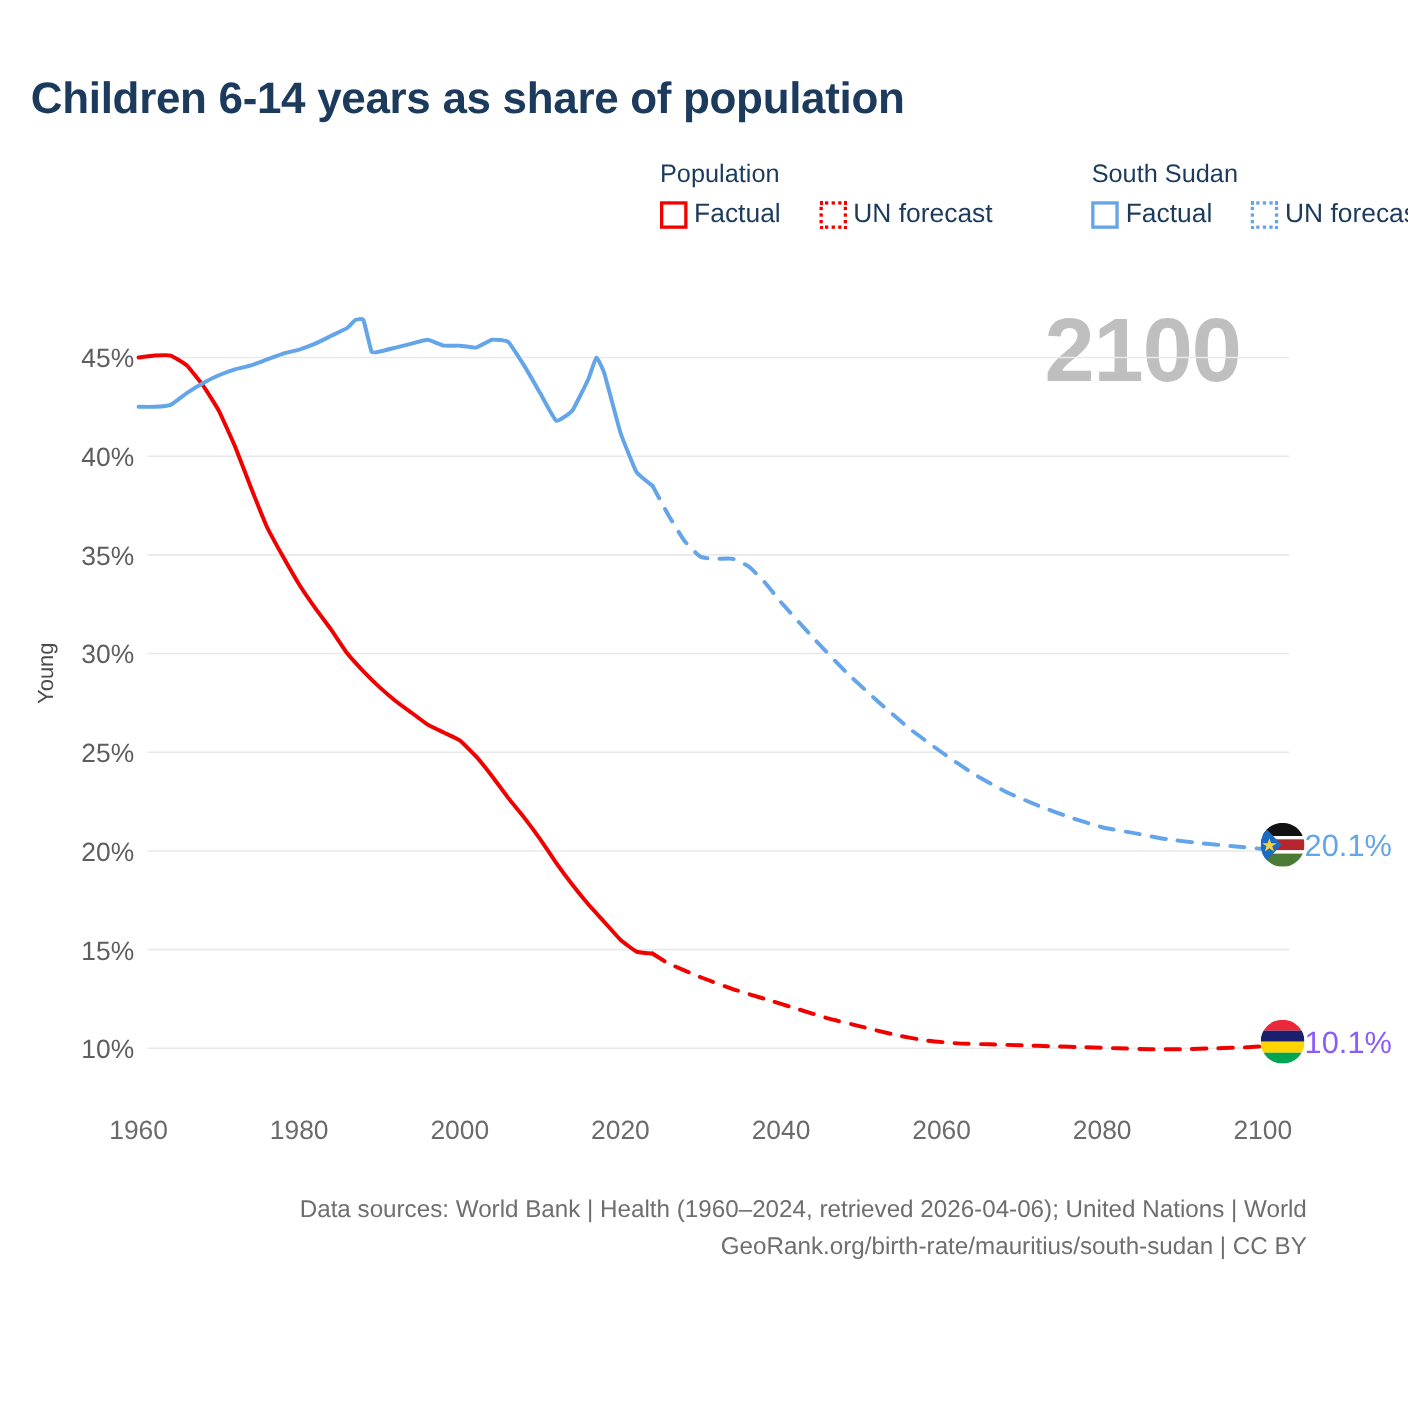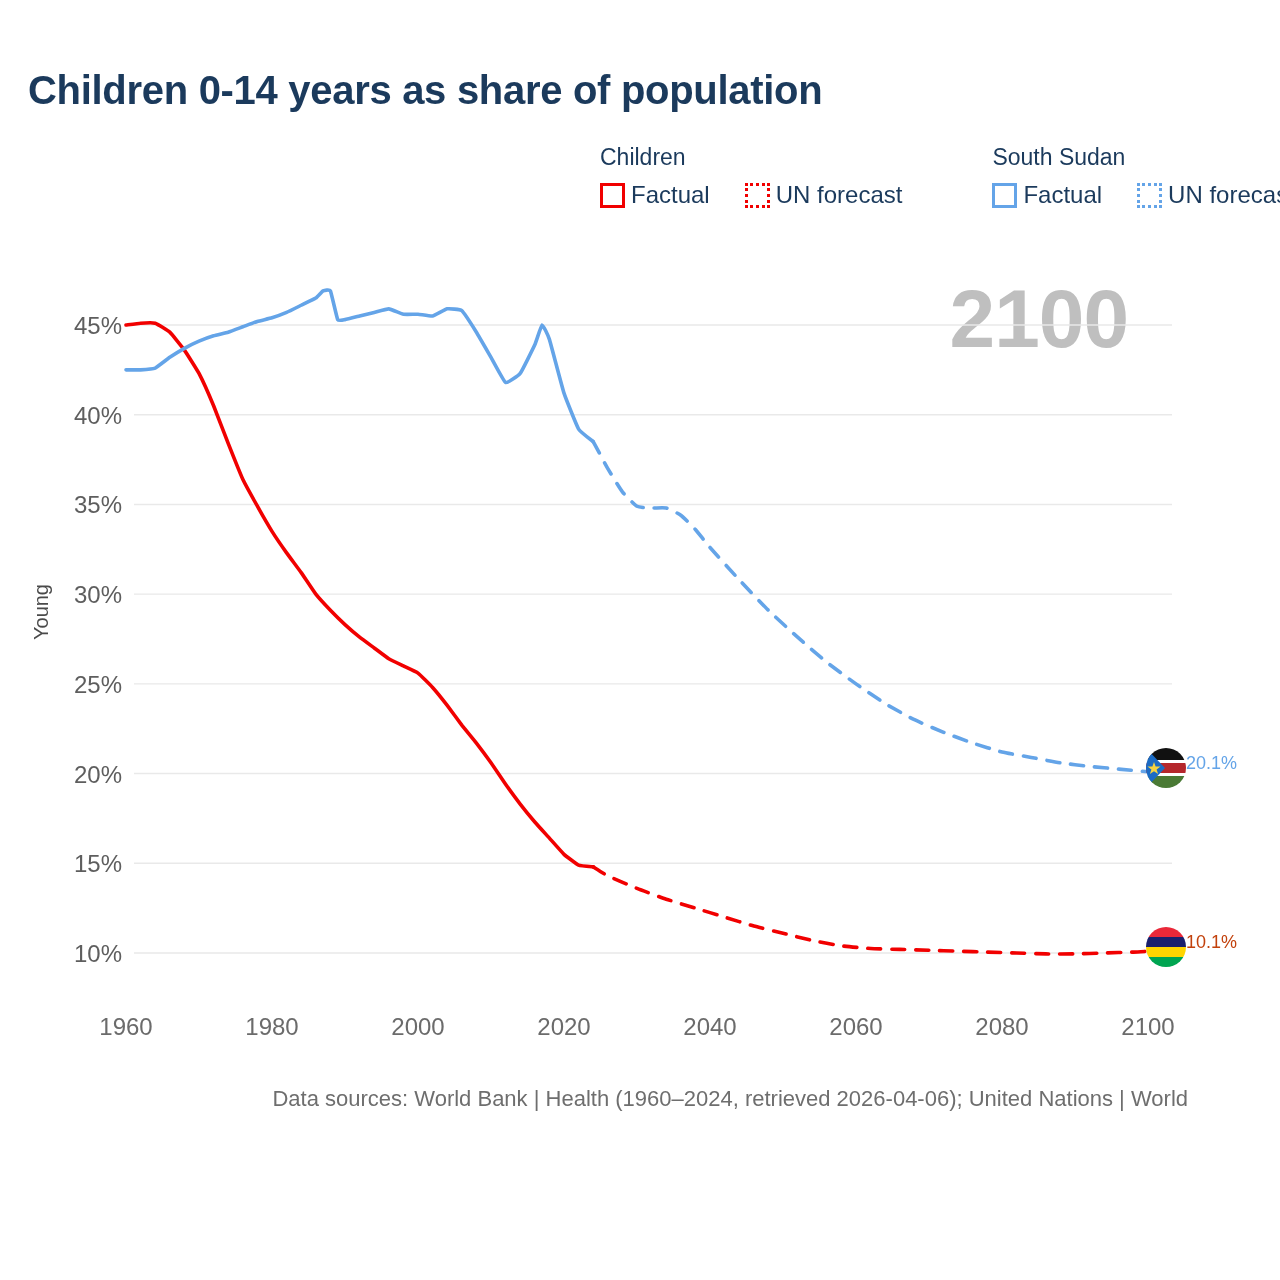--- a/index.html
+++ b/index.html
@@ -88,25 +88,25 @@
     font-family:"Liberation Sans", sans-serif;
   }
   .ylabel{
     font-size:20px;
     fill:#4a4a4a;
     font-family:"Liberation Sans", sans-serif;
   }
 
   .endlabel{
     position:absolute;
-    font-size:18px;
+    font-size:28px;
     white-space:nowrap;
   }
   .endlabel.ss{color:#64a4e8; left:1186px; top:753px;}
-  .endlabel.mu{color:#c2410c; left:1186px; top:932px;text-align:right;}
+  .endlabel.mu{color:#8b5cf6; left:1186px; top:932px;text-align:right;}
 
   .flag{
     position:absolute;
     width:40px;height:40px;
     border-radius:50%;
     overflow:hidden;
   }
   .flag.ss{left:1146px; top:748px;}
   .flag.mu{left:1146px; top:927px;}
 
@@ -119,25 +119,25 @@
     color:#6e6e6e;
     line-height:1.55;
   }
   .footer .ln{display:block;text-align:right;}
 </style>
 </head>
 <body>
 
 <div id="chart-root">
 
-  <div class="title">Children 0-14 years as share of population</div>
+  <div class="title">Children 6-14 years as share of population</div>
 
   <div class="legend">
     <div class="legend-group g1">
-      <div class="legend-country">Children</div>
+      <div class="legend-country">Population</div>
       <div class="legend-row">
         <div class="legend-item">
           <span class="swatch sw-solid-red"></span>
           <span class="legend-label">Factual</span>
         </div>
         <div class="legend-item">
           <span class="swatch sw-dot-red"></span>
           <span class="legend-label">UN forecast</span>
         </div>
       </div>
@@ -221,15 +221,16 @@
       <rect x="0" y="20" width="40" height="10" fill="#ffd500"></rect>
       <rect x="0" y="30" width="40" height="10" fill="#00a551"></rect>
     </svg>
   </div>
 
   <div class="endlabel ss">20.1%</div>
   <div class="endlabel mu">10.1%</div>
 
   <div class="footer">
     <span class="ln">Data sources: World Bank | Health (1960–2024, retrieved 2026-04-06); United Nations | World</span>
+    <span class="ln">GeoRank.org/birth-rate/mauritius/south-sudan | CC BY</span>
   </div>
 
 </div>
 
 </body></html>

